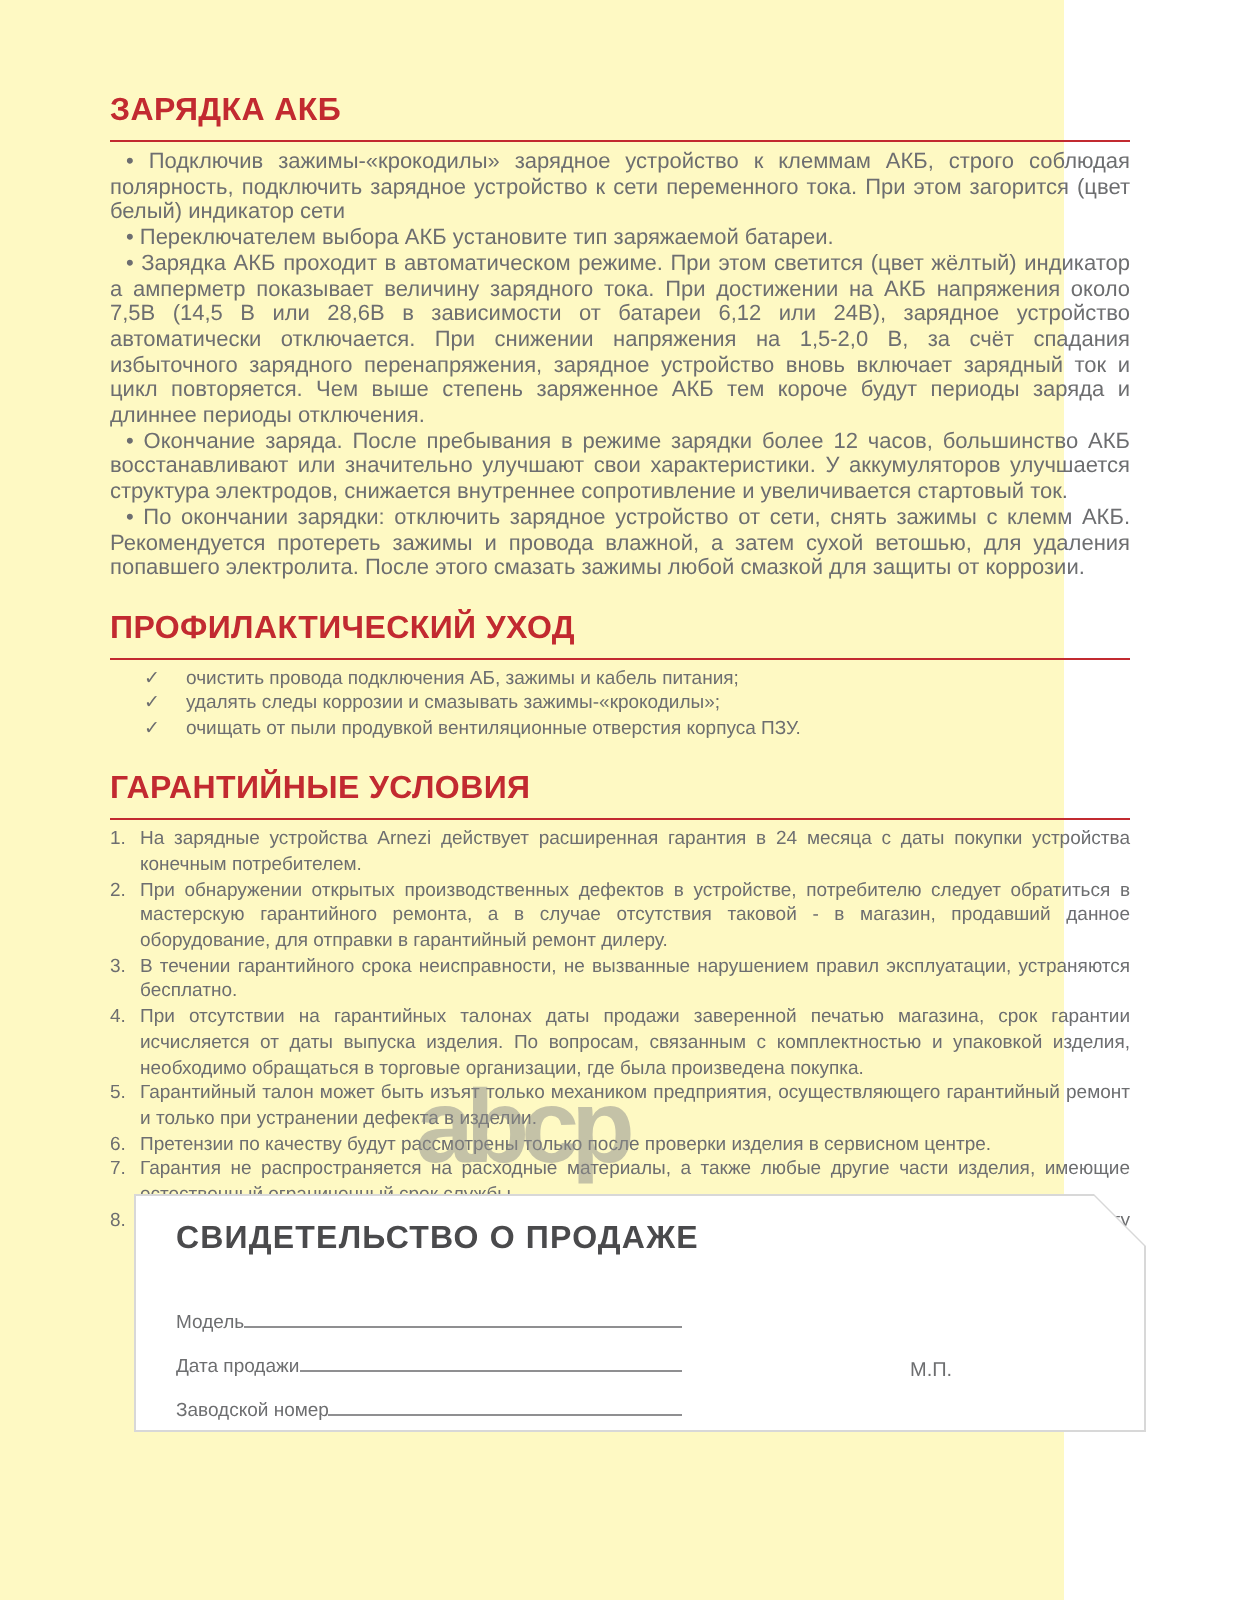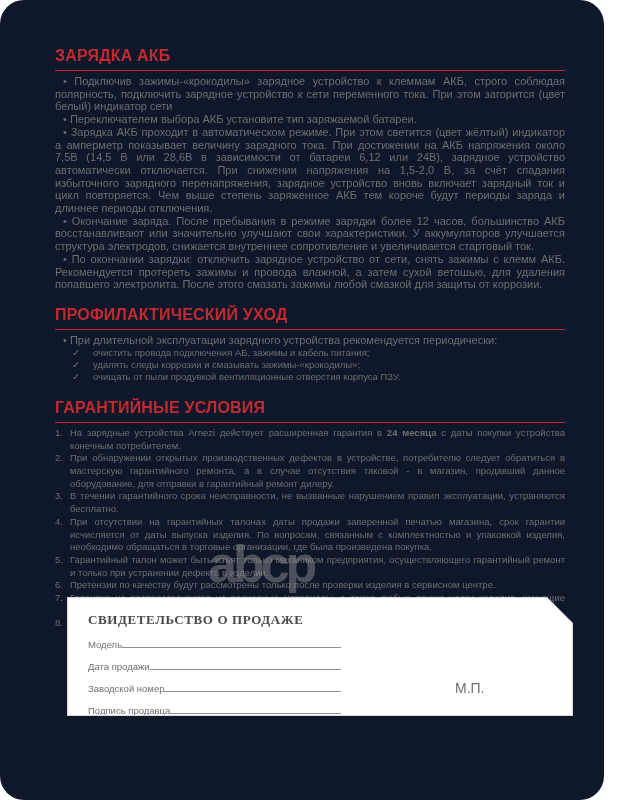--- a/index.html
+++ b/index.html
@@ -4,23 +4,22 @@
 <style>
   html, body {
     margin: 0; padding: 0;
     background: #ffffff;
     width: 618px; height: 800px;
     overflow: hidden;
     font-family: "Liberation Sans", sans-serif;
   }
   .page {
     position: relative;
-    width: 604px; height: 800px;
-    background: #0f172a;
-    border-radius: 24px;
+    width: 532px; height: 800px;
+    background: #fef9c3;
   }
   .content {
     position: absolute;
     left: 55px; top: 46px;
     width: 510px;
     color: var(--body_text, #6D6E70);
   }
   section { margin: 0 0 14px 0; }
   h2.sec-title {
     margin: 0 0 4px 0;
@@ -56,21 +55,21 @@
     display: flex;
     font-size: 9.5px;
     line-height: 12.7px;
   }
   .w-num {
     flex: 0 0 11px;
     margin-right: 4px;
     text-align: left;
   }
   .w-text { flex: 1; text-align: justify; }
-  .w-text b { font-weight: bold; color: var(--body_text, #6D6E70); }
+  .w-text b { font-weight: normal; color: var(--body_text, #6D6E70); }
   .watermark {
     position: absolute;
     left: 208px; top: 538px;
     font-size: 52px;
     font-weight: bold;
     letter-spacing: -4px;
     line-height: 1;
     color: var(--watermark_gray, #8C8C8C);
     opacity: 0.5;
     z-index: 5;
@@ -86,67 +85,65 @@
   }
   .cert-inner {
     position: absolute;
     left: 1px; top: 1px; right: 1px; bottom: 1px;
     background: #ffffff;
     clip-path: polygon(0 0, 479px 0, 100% 25px, 100% 100%, 0 100%);
     box-sizing: border-box;
     padding: 14px 0 0 20px;
   }
   h3.cert-title {
-    margin: 0 0 8px 0;
-    font-size: 13px;
+    margin: 0 0 24px 0;
+    font-size: 16px;
     line-height: 16px;
     font-weight: bold;
     letter-spacing: 0.6px;
     color: var(--heading_dark, #4A4A4C);
-    font-family: Liberation Serif, serif;
   }
   .cert-row {
     display: flex;
     align-items: baseline;
     width: 253px;
     height: 22px;
     font-size: 9.5px;
     color: var(--body_text, #6D6E70);
   }
   .cert-label { white-space: nowrap; }
   .cert-line {
     flex: 1;
     border-bottom: 1px solid #8f8f91;
     height: 11px;
   }
   .stamp {
     position: absolute;
     left: 387px; top: 82px;
-    font-size: 14px;
+    font-size: 10px;
     color: var(--body_text, #6D6E70);
   }
 </style>
 </head>
 <body>
 
 <div class="page">
   <div class="content">
 
     <section>
       <h2 class="sec-title">ЗАРЯДКА АКБ</h2>
       <p class="para">• Подключив зажимы-«крокодилы» зарядное устройство к клеммам АКБ, строго соблюдая полярность, подключить зарядное устройство к сети переменного тока. При этом загорится (цвет белый) индикатор сети</p>
       <p class="para">• Переключателем выбора АКБ установите тип заряжаемой батареи.</p>
       <p class="para">• Зарядка АКБ проходит в автоматическом режиме. При этом светится (цвет жёлтый) индикатор а амперметр показывает величину зарядного тока. При достижении на АКБ напряжения около 7,5В (14,5 В или 28,6В в зависимости от батареи 6,12 или 24В), зарядное устройство автоматически отключается. При снижении напряжения на 1,5-2,0 В, за счёт спадания избыточного зарядного перенапряжения, зарядное устройство вновь включает зарядный ток и цикл повторяется. Чем выше степень заряженное АКБ тем короче будут периоды заряда и длиннее периоды отключения.</p>
       <p class="para">• Окончание заряда. После пребывания в режиме зарядки более 12 часов, большинство АКБ восстанавливают или значительно улучшают свои характеристики. У аккумуляторов улучшается структура электродов, снижается внутреннее сопротивление и увеличивается стартовый ток.</p>
       <p class="para">• По окончании зарядки: отключить зарядное устройство от сети, снять зажимы с клемм АКБ. Рекомендуется протереть зажимы и провода влажной, а затем сухой ветошью, для удаления попавшего электролита. После этого смазать зажимы любой смазкой для защиты от коррозии.</p>
     </section>
 
     <section>
       <h2 class="sec-title">ПРОФИЛАКТИЧЕСКИЙ УХОД</h2>
-      <p class="para">• При длительной эксплуатации зарядного устройства рекомендуется периодически:</p>
       <div class="check-row">
         <span class="check-glyph">✓</span>
         <span class="check-text">очистить провода подключения АБ, зажимы и кабель питания;</span>
       </div>
       <div class="check-row">
         <span class="check-glyph">✓</span>
         <span class="check-text">удалять следы коррозии и смазывать зажимы-«крокодилы»;</span>
       </div>
       <div class="check-row">
         <span class="check-glyph">✓</span>

